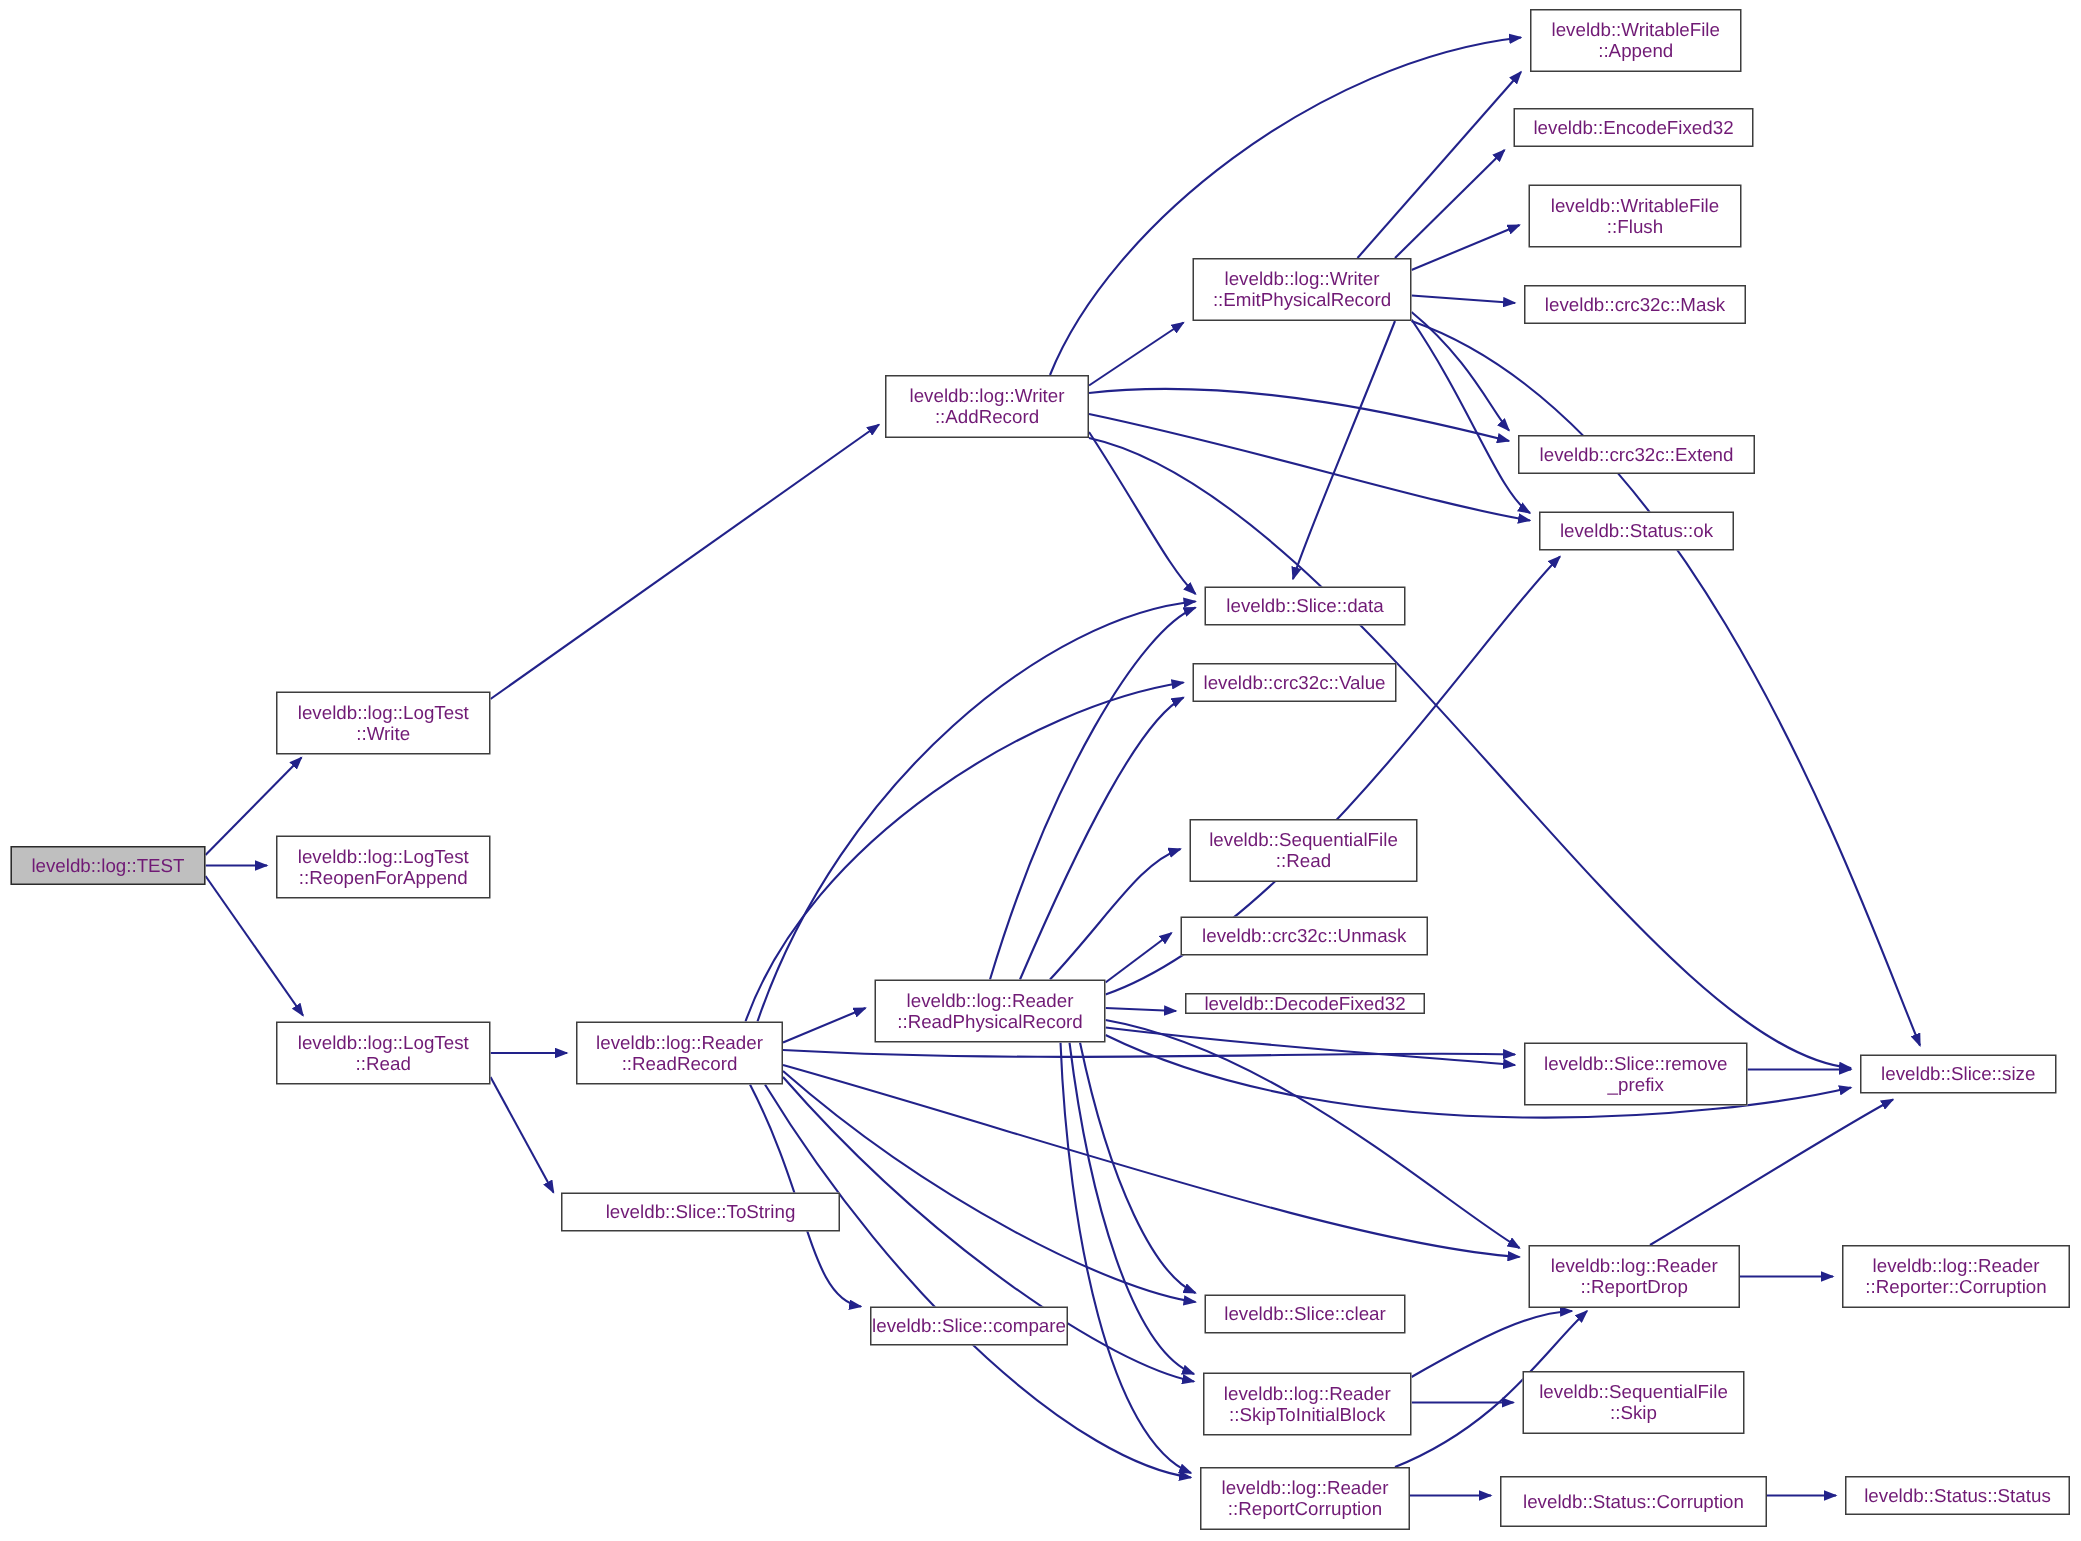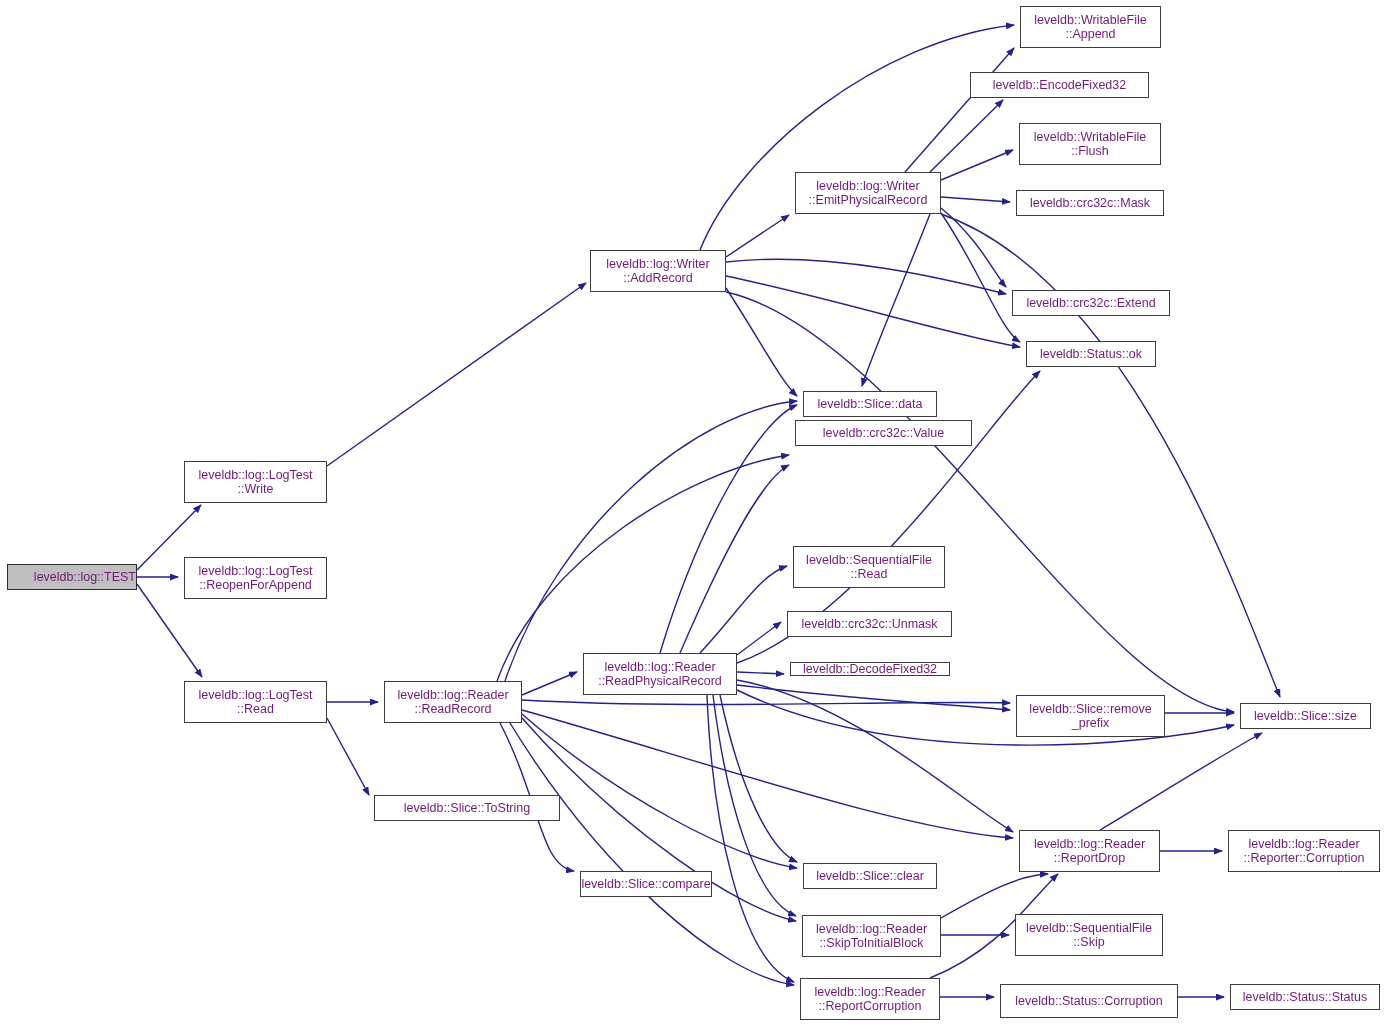--- a/index.html
+++ b/index.html
@@ -104,41 +104,41 @@
         <path d="M1160,851 L1222,851" fill="none" stroke="#22228a" stroke-width="1.4" marker-end="url(#arrowhead)"></path>
         <path d="M1100,830 C1150,800 1230,750 1262,733" fill="none" stroke="#22228a" stroke-width="1.4" marker-end="url(#arrowhead)"></path>
         <path d="M941,935 L1009,935" fill="none" stroke="#22228a" stroke-width="1.4" marker-end="url(#arrowhead)"></path>
         <path d="M941,918 C990,890 1020,875 1048,874" fill="none" stroke="#22228a" stroke-width="1.4" marker-end="url(#arrowhead)"></path>
         <path d="M940,997 L994,997" fill="none" stroke="#22228a" stroke-width="1.4" marker-end="url(#arrowhead)"></path>
         <path d="M930,978 C1000,950 1030,900 1058,874" fill="none" stroke="#22228a" stroke-width="1.4" marker-end="url(#arrowhead)"></path>
         <path d="M1178,997 L1224,997" fill="none" stroke="#22228a" stroke-width="1.4" marker-end="url(#arrowhead)"></path>
       </g>
   </svg>
   <div id="node-layer">
-      <div class="node root" style="left: 7px; top: 564px; width: 130px; height: 26px; text-align: right;"><span>leveldb::log::TEST</span></div>
+      <div class="node root" style="left: 7px; top: 564px; width: 130px; height: 26px;"><span>leveldb::log::TEST</span></div>
       <div class="node" style="left: 184px; top: 461px; width: 143px; height: 42px;"><span>leveldb::log::LogTest
 ::Write</span></div>
       <div class="node" style="left: 184px; top: 557px; width: 143px; height: 42px;"><span>leveldb::log::LogTest
 ::ReopenForAppend</span></div>
       <div class="node" style="left: 184px; top: 681px; width: 143px; height: 42px;"><span>leveldb::log::LogTest
 ::Read</span></div>
       <div class="node" style="left: 590px; top: 250px; width: 136px; height: 42px;"><span>leveldb::log::Writer
 ::AddRecord</span></div>
       <div class="node" style="left: 795px; top: 172px; width: 146px; height: 42px;"><span>leveldb::log::Writer
 ::EmitPhysicalRecord</span></div>
       <div class="node" style="left: 1020px; top: 6px; width: 141px; height: 42px;"><span>leveldb::WritableFile
 ::Append</span></div>
-      <div class="node" style="left: 970px; top: 72px; width: 179px; height: 26px;"><span>leveldb::EncodeFixed32</span></div>
+      <div class="node" style="left: 1009px; top: 72px; width: 160px; height: 26px;"><span>leveldb::EncodeFixed32</span></div>
       <div class="node" style="left: 1019px; top: 123px; width: 142px; height: 42px;"><span>leveldb::WritableFile
 ::Flush</span></div>
       <div class="node" style="left: 1016px; top: 190px; width: 148px; height: 26px;"><span>leveldb::crc32c::Mask</span></div>
       <div class="node" style="left: 1012px; top: 290px; width: 158px; height: 26px;"><span>leveldb::crc32c::Extend</span></div>
       <div class="node" style="left: 1026px; top: 341px; width: 130px; height: 26px;"><span>leveldb::Status::ok</span></div>
       <div class="node" style="left: 803px; top: 391px; width: 134px; height: 26px;"><span>leveldb::Slice::data</span></div>
-      <div class="node" style="left: 795px; top: 420px; width: 177px; height: 26px;"><span>leveldb::crc32c::Value</span></div>
+      <div class="node" style="left: 795px; top: 442px; width: 136px; height: 26px;"><span>leveldb::crc32c::Value</span></div>
       <div class="node" style="left: 793px; top: 546px; width: 152px; height: 42px;"><span>leveldb::SequentialFile
 ::Read</span></div>
       <div class="node" style="left: 787px; top: 611px; width: 165px; height: 26px;"><span>leveldb::crc32c::Unmask</span></div>
       <div class="node" style="left: 790px; top: 662px; width: 160px; height: 14px;"><span>leveldb::DecodeFixed32</span></div>
       <div class="node" style="left: 384px; top: 681px; width: 138px; height: 42px;"><span>leveldb::log::Reader
 ::ReadRecord</span></div>
       <div class="node" style="left: 583px; top: 653px; width: 154px; height: 42px;"><span>leveldb::log::Reader
 ::ReadPhysicalRecord</span></div>
       <div class="node" style="left: 374px; top: 795px; width: 186px; height: 26px;"><span>leveldb::Slice::ToString</span></div>
       <div class="node" style="left: 580px; top: 871px; width: 132px; height: 26px;"><span>leveldb::Slice::compare</span></div>

